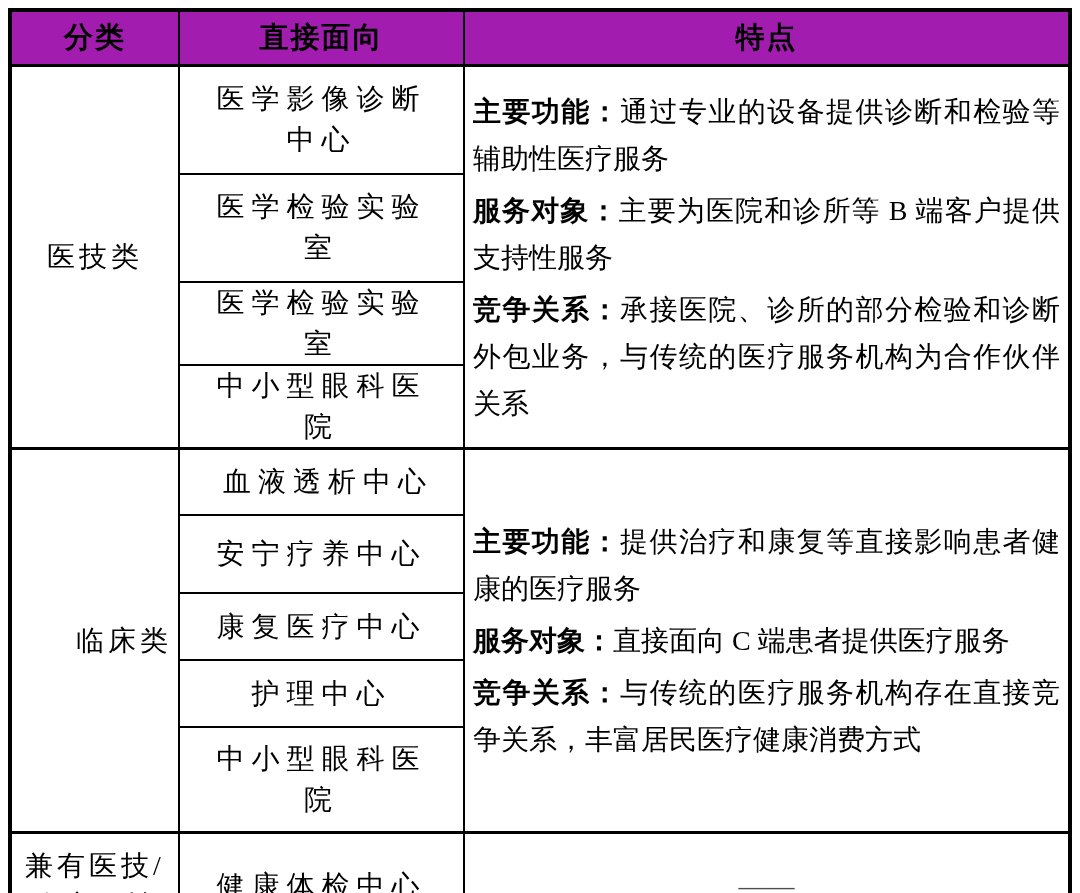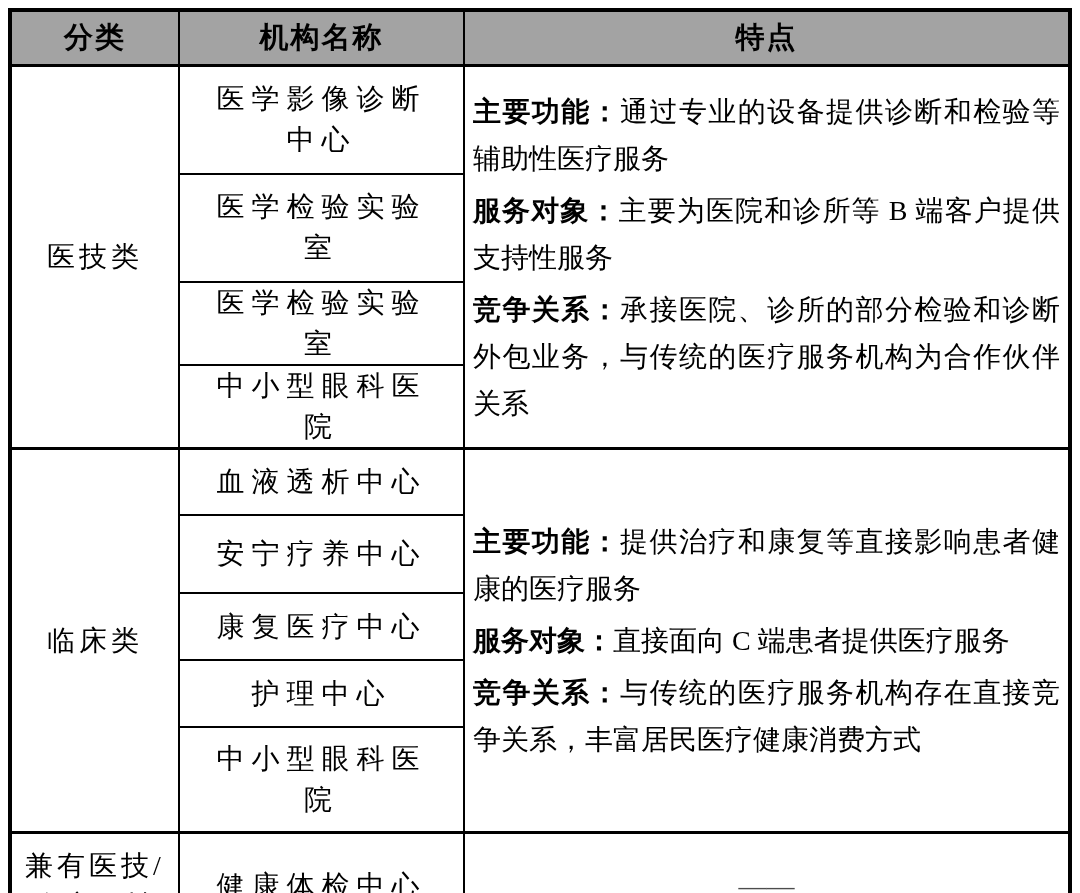--- a/index.html
+++ b/index.html
@@ -25,21 +25,21 @@
     width: 1060px;
     border-collapse: collapse;
     table-layout: fixed;
     border: 4px solid #000000;
   }
   col.c1 { width: 169px; }
   col.c2 { width: 285px; }
   col.c3 { width: 606px; }
 
   th {
-    background: #a3a3a3;
+    background: #a21caf;
     font-family: "Liberation Sans", sans-serif;
     font-weight: 700;
     font-size: 29px;
     letter-spacing: 2px;
     height: 52px;
     border: 2px solid #000000;
     border-bottom: 3px solid #000000;
     text-align: center;
     vertical-align: middle;
     padding: 0;
@@ -80,39 +80,39 @@
   td.dash {
     color: #4d4d4d;
     letter-spacing: 0;
     font-size: 28px;
   }
 
   
   tr.h-106 td { height: 106px; }
   tr.h-76  td { height: 76px; }
   tr.h-65  td { height: 65px; margin-top: 36px; }
-  tr.h-64  td { height: 64px; }
+  tr.h-64  td { height: 64px; text-align: right; }
   tr.h-63  td { height: 63px; }
   tr.h-103 td { height: 103px; }
   tr.h-104 td { height: 104px; }
 </style>
 </head>
 <body>
 
 <div class="page">
   <table class="classification">
     <colgroup>
       <col class="c1">
         <col class="c2">
         <col class="c3">
     </colgroup>
     <thead>
       <tr>
         <th>分类</th>
-        <th>机构名称</th>
+        <th>直接面向</th>
         <th>特点</th>
       </tr>
     </thead>
     <tbody>
 
       <tr class="h-106 section-start">
         <td class="cat" rowspan="4">医技类</td>
         <td class="inst">医学影像诊断中心</td>
         <td class="feat" rowspan="4">
           <p><b>主要功能：</b><span>通过专业的设备提供诊断和检验等辅助性医疗服务</span></p>

